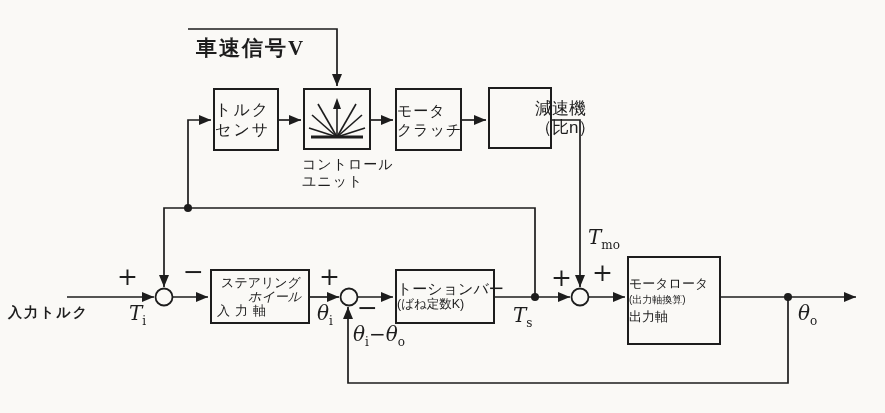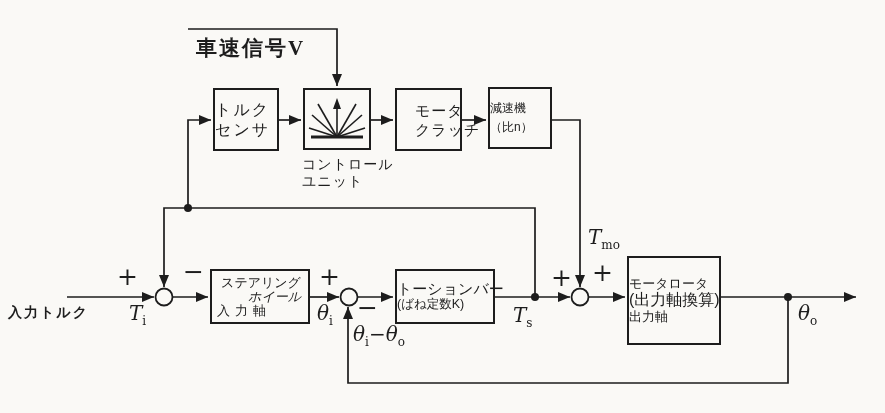--- a/index.html
+++ b/index.html
@@ -5,35 +5,35 @@
   html,body{margin:0;padding:0;background:#e8e8e4;}
   .stage{position:relative;width:885px;height:413px;background:#faf9f6;
          font-family:"Liberation Sans",sans-serif;color:#1d1d1d;overflow:hidden;}
   .wires{position:absolute;left:0;top:0;width:885px;height:413px;}
   .box{position:absolute;border:2px solid #1d1d1d;background:#faf9f6;box-sizing:border-box;
        display:flex;flex-direction:column;justify-content:center;}
   .bl{text-align:left;white-space:nowrap;}
   .ts-box{left:213px;top:88px;width:66px;height:63px;}
   .ts-box .bl{font-size:16px;line-height:20px;letter-spacing:2px;}
   .cu-box{left:303px;top:88px;width:68px;height:62px;align-items:center;}
-  .mc-box{left:395px;top:88px;width:67px;height:63px;padding-left:18px;}
+  .mc-box{left:395px;top:88px;width:67px;height:63px;}
   .mc-box .bl{font-size:15px;line-height:19px;letter-spacing:1px;}
   .rg-box{left:488px;top:87px;width:64px;height:62px;}
-  .rg-box .bl{font-size:12px;line-height:19px;}
+  .rg-box .bl{font-size:17px;line-height:19px;padding-left:45px;}
   .st-box{left:210px;top:269px;width:100px;height:55px;padding:2px 3px;}
   .st-box .bl{font-size:13px;line-height:14px;}
   .st-box .l1{text-align:center;padding-left:2px;}
   .st-box .l2{text-align:right;padding-right:4px;font-style:italic;}
   .st-box .l3{text-align:left;letter-spacing:5px;padding-left:2px;}
   .tb-box{left:395px;top:269px;width:100px;height:55px;}
   .tb-box .l1{font-size:15px;line-height:16px;}
   .tb-box .l2{font-size:12.5px;line-height:15px;}
   .mr-box{left:627px;top:256px;width:94px;height:89px;}
   .mr-box .bl{font-size:13px;line-height:16.5px;}
-  .mr-box .l2{font-size:16px;}
+  .mr-box .l2{font-size:10px;}
   .cu-caption{position:absolute;left:302px;top:156px;font-size:14px;line-height:17px;
               letter-spacing:1px;white-space:nowrap;}
   .lbl{position:absolute;white-space:nowrap;}
   .jp-serif{font-family:"Liberation Serif",serif;font-weight:bold;}
   .speed{left:196px;top:34px;font-size:21px;letter-spacing:2px;}
   .input{left:8px;top:304px;font-size:14px;letter-spacing:2px;}
   .math{position:absolute;font-family:"DejaVu Serif",serif;font-style:italic;
         font-size:20px;white-space:nowrap;}
   .math sub{font-style:normal;font-size:12px;}
   .ti{left:129px;top:301px;}

